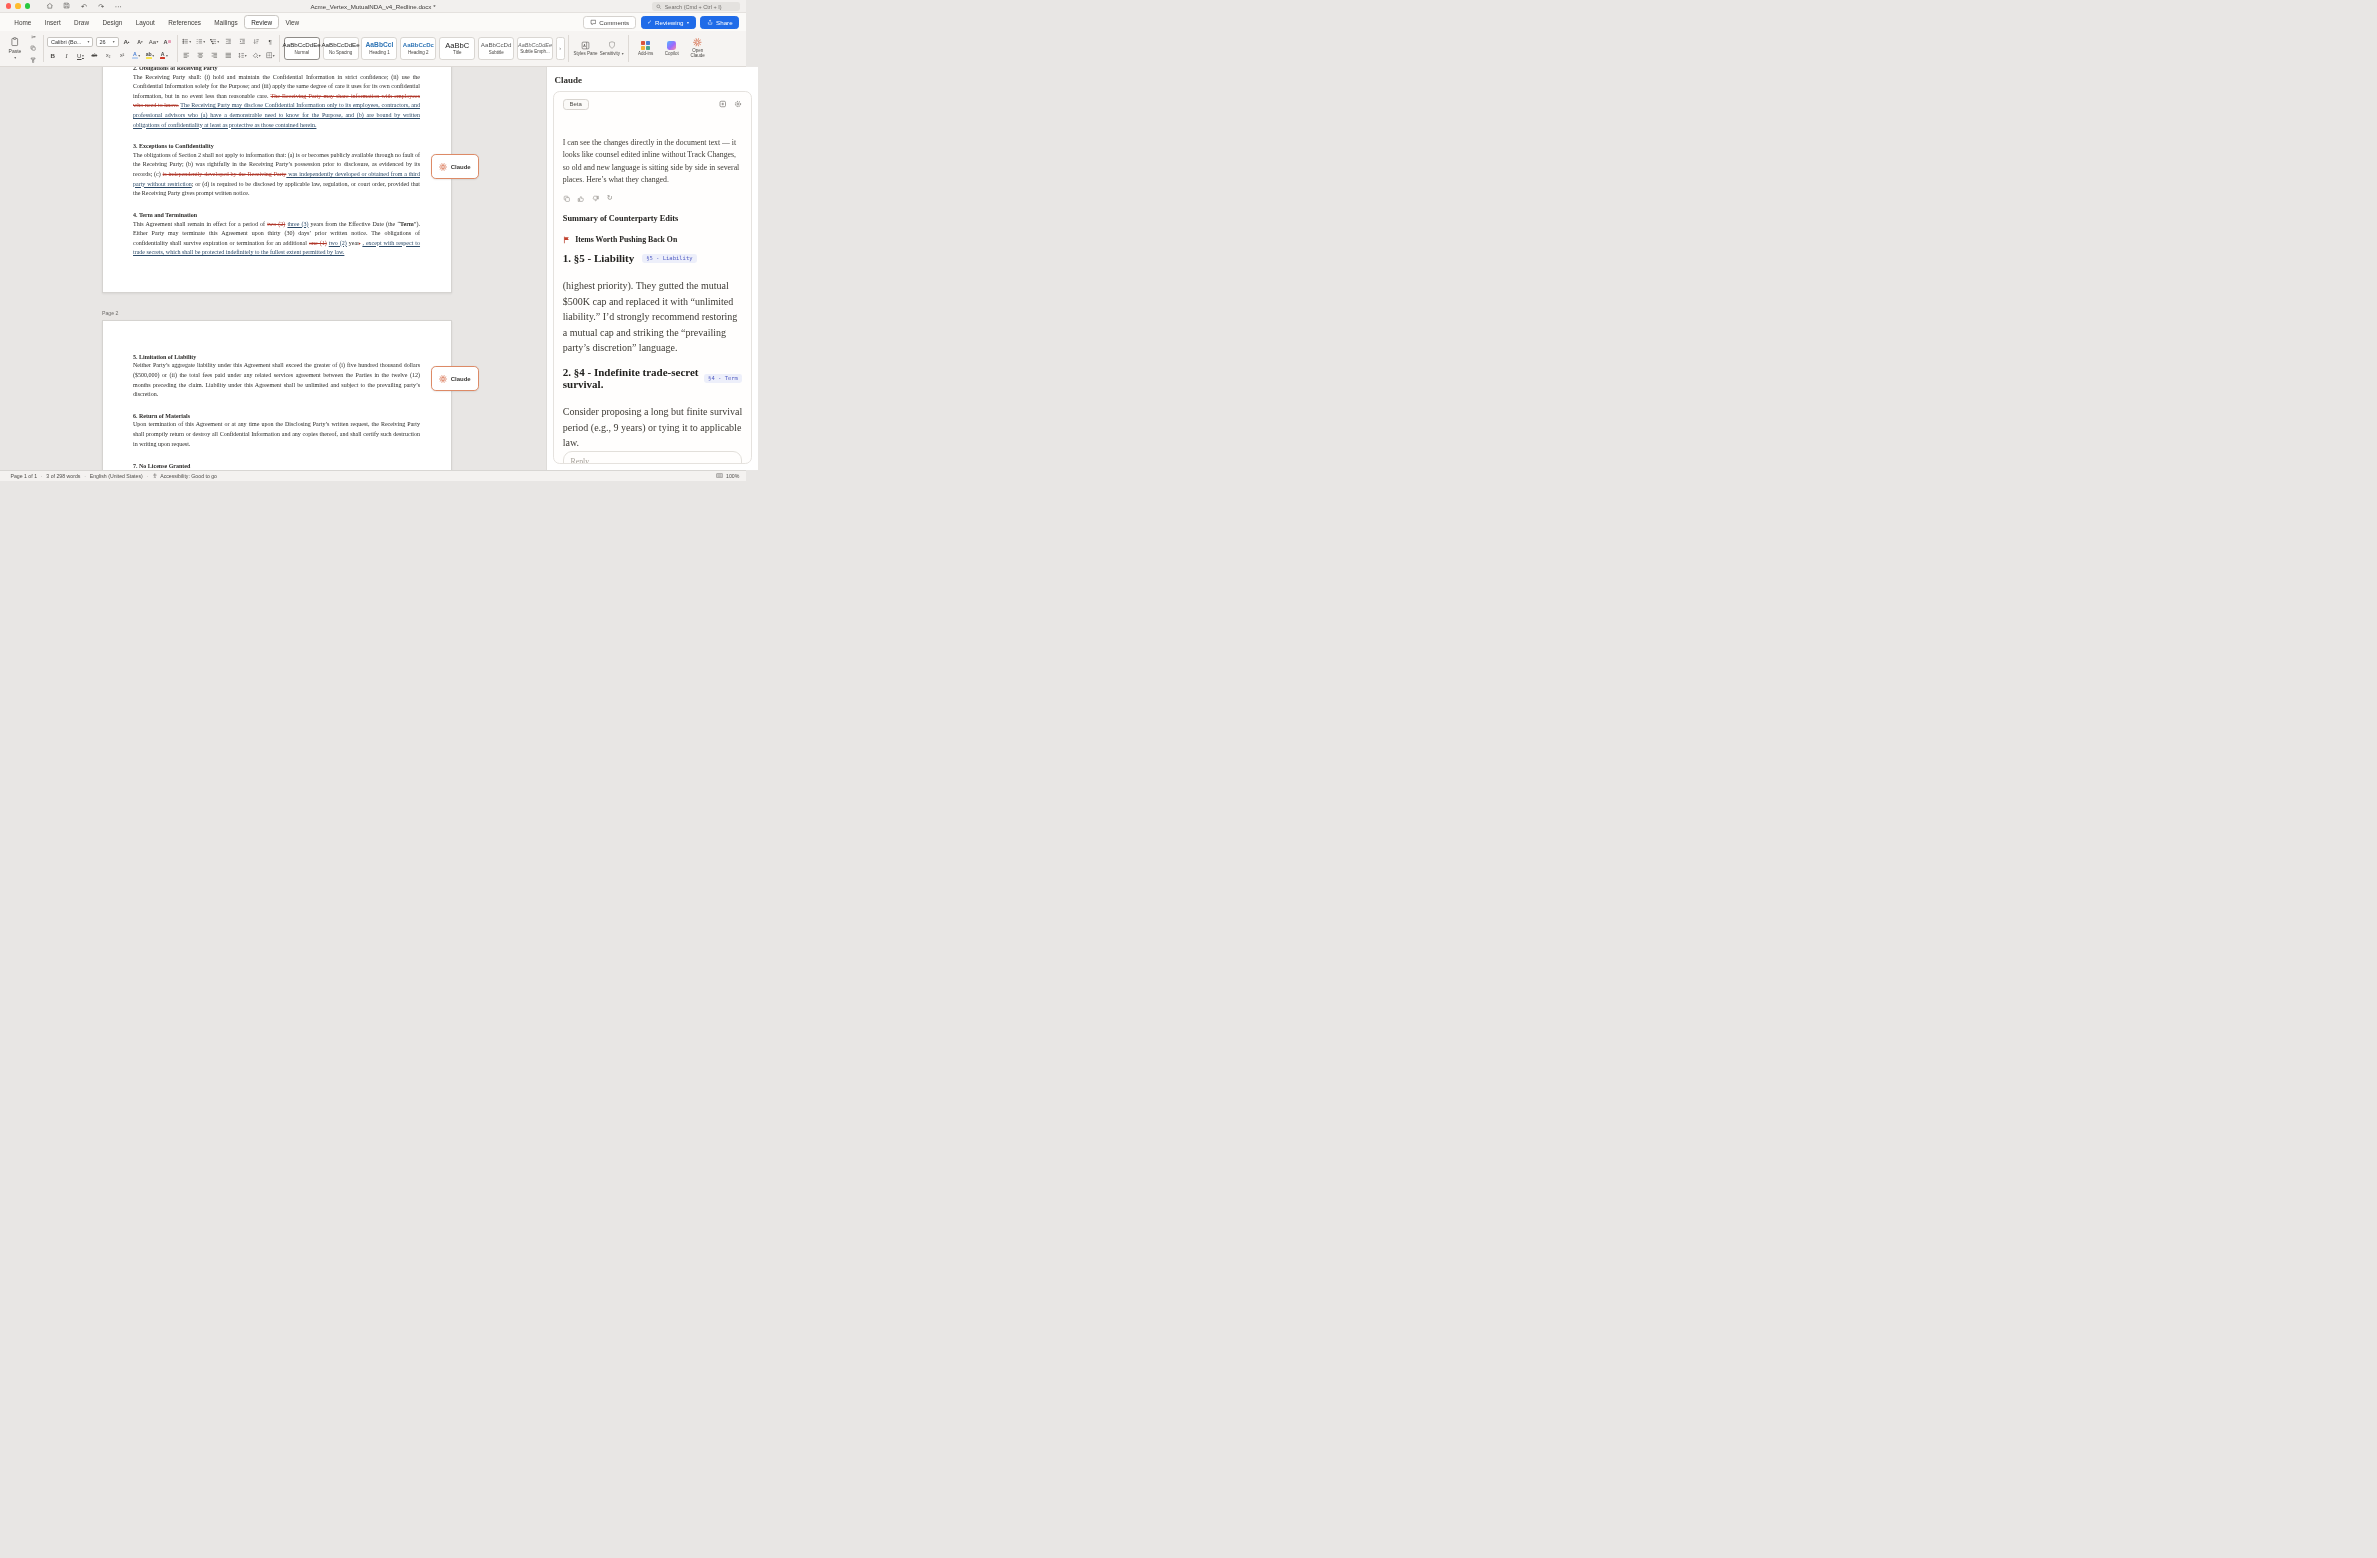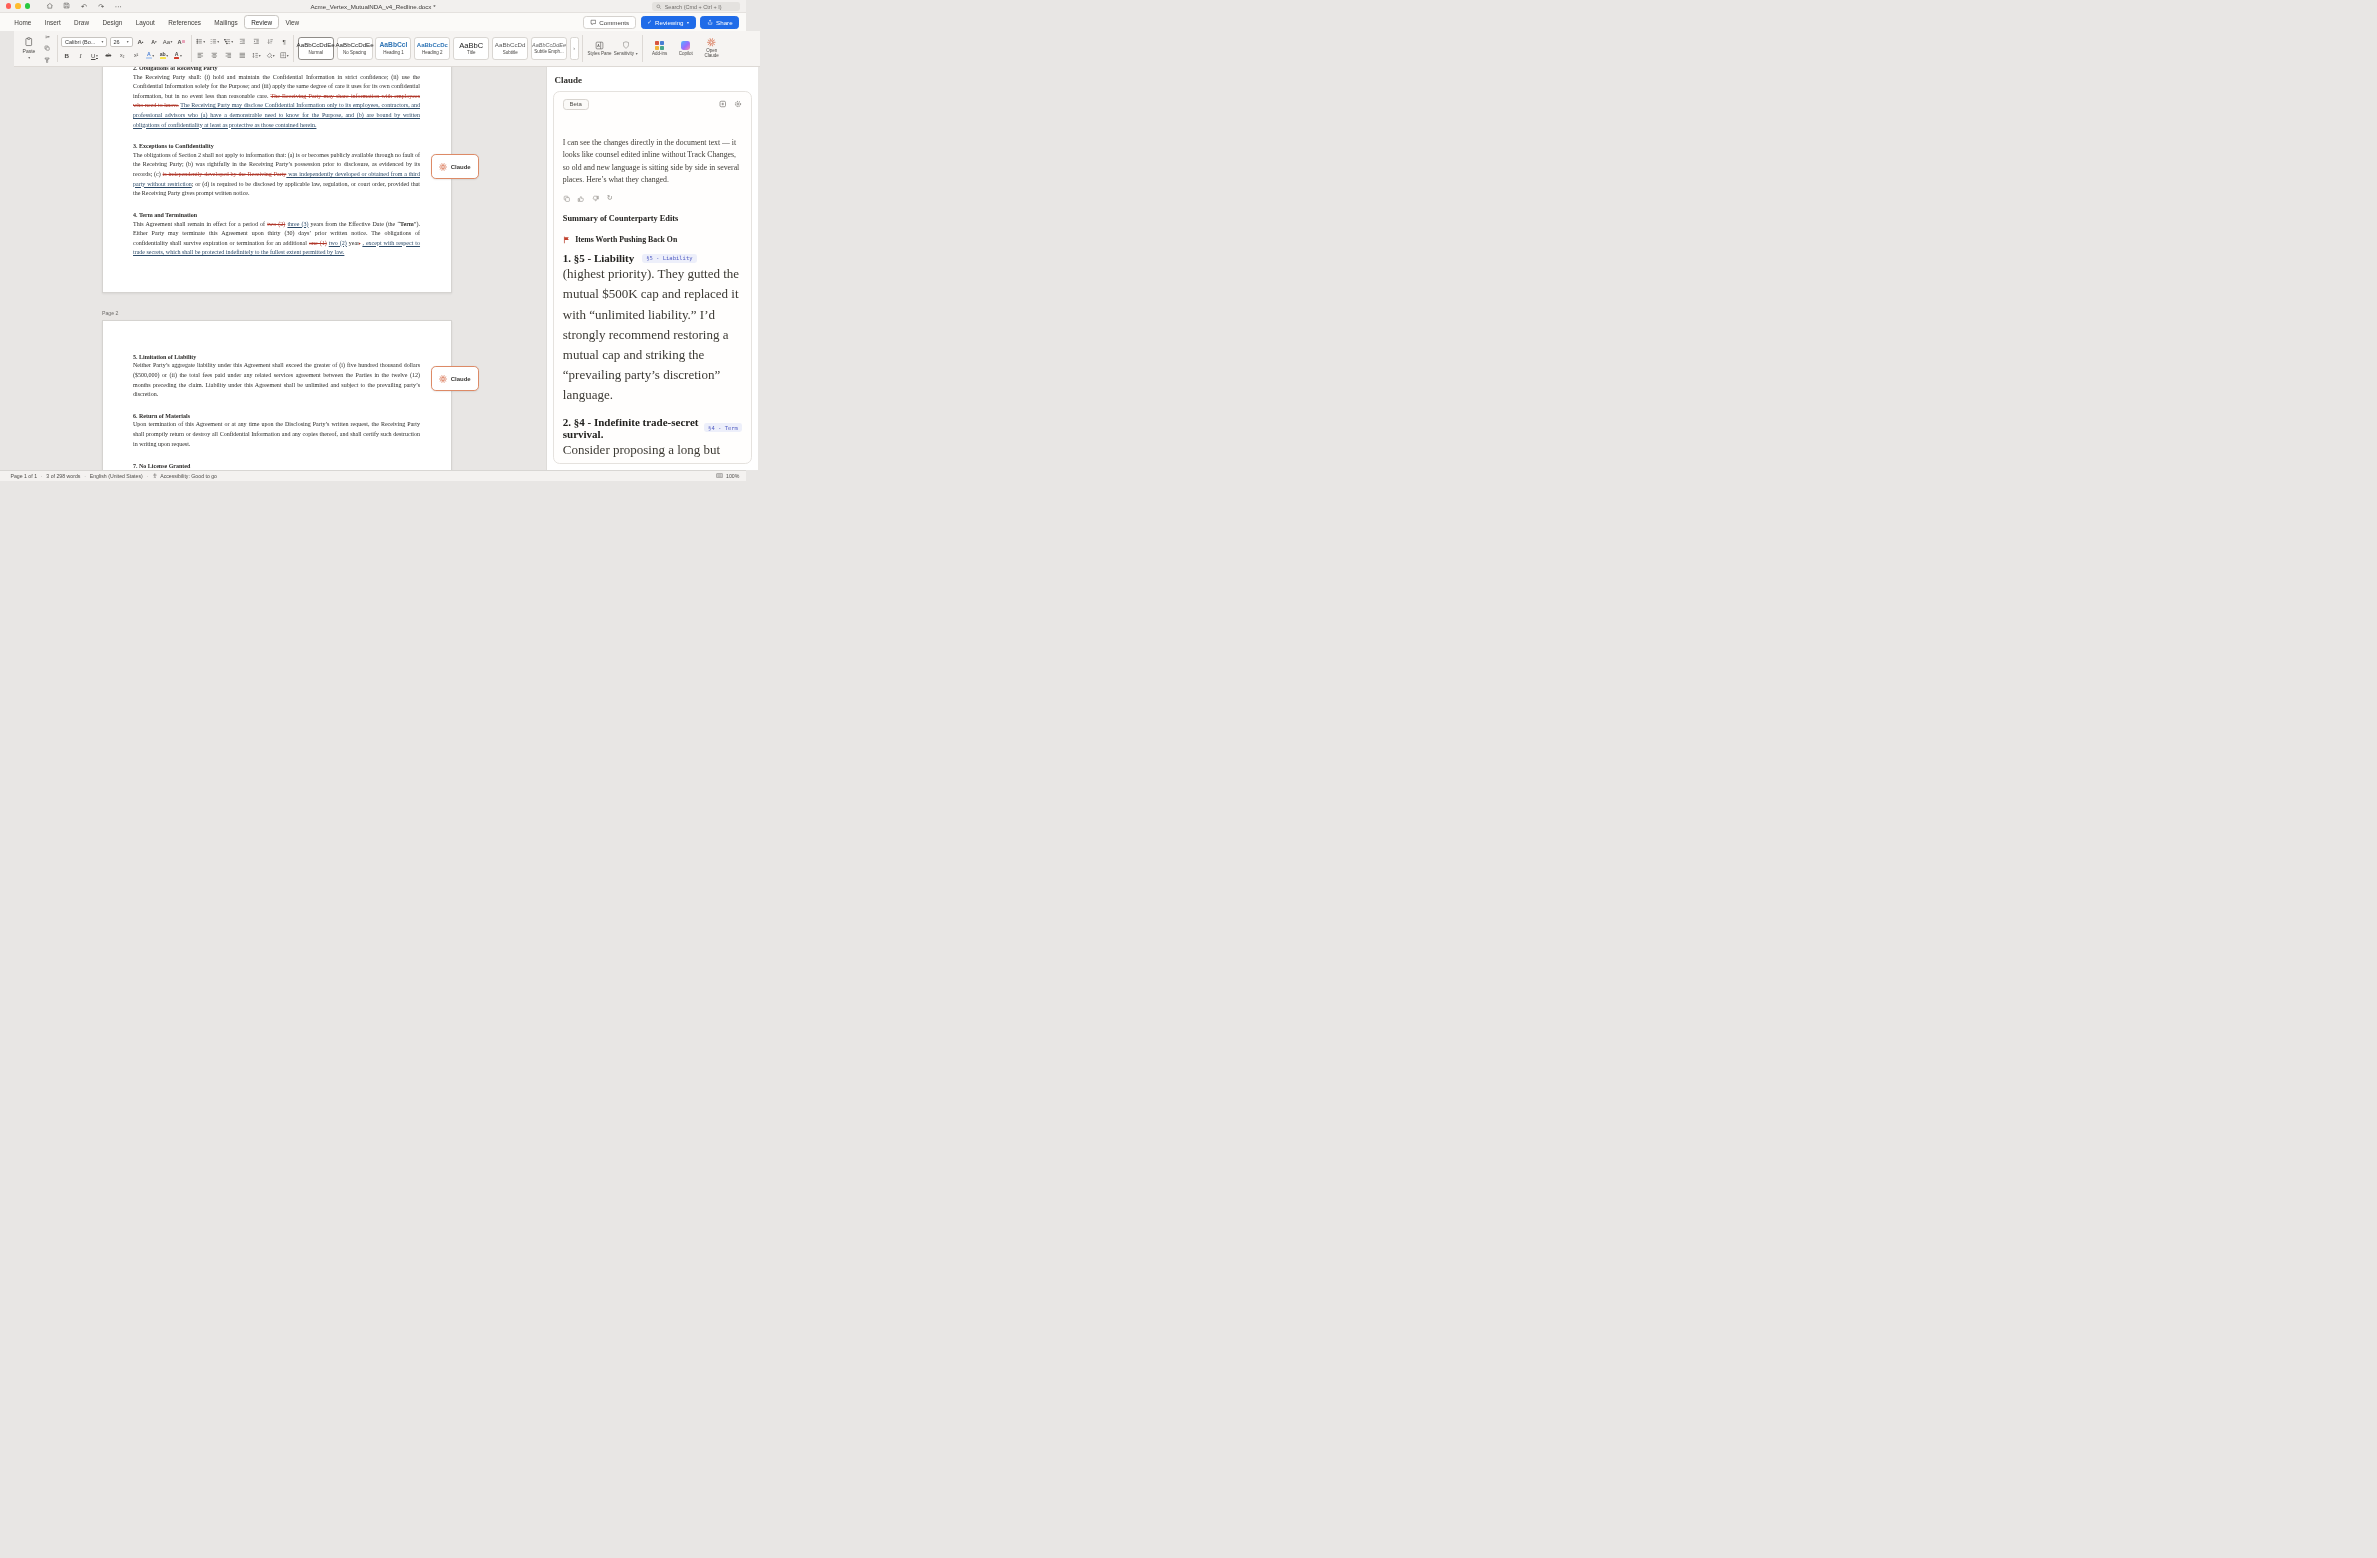--- a/index.html
+++ b/index.html
@@ -25,21 +25,21 @@
   .tabs { display:flex; align-items:center; margin-left:7.6px; }
   .tab { font-size:6.4px; color:#3f3d3a; padding:2.4px 5.7px; border-radius:3.3px; border:0.5px solid transparent; }
   .tab.active { background:#ffffff; border-color:#c9c6c2; color:#201f1e; }
   .tabrow-right { margin-left:auto; display:flex; align-items:center; gap:4.8px; margin-right:6.7px; }
   .pill { height:13px; border-radius:3.3px; display:flex; align-items:center; gap:2.9px; padding:0 5.7px; font-size:6.2px; }
   .pill.ghost { background:#ffffff; border:0.5px solid #d5d2ce; color:#3c3a38; }
   .pill.blue { background:#1f6be8; color:#ffffff; border:0.5px solid #1f6be8; }
 
   
   .ribbon { position:absolute; top:31px; left:0; width:746px; height:36px; background:#f6f4f2;
-    border-bottom:0.5px solid #ddd9d5; display:flex; align-items:center; padding:0 4.8px;margin-left:14px; }
+    border-bottom:0.5px solid #ddd9d5; display:flex; align-items:center; padding:0 4.8px; }
   .vsep { width:0.5px; height:27px; background:#ddd9d5; margin:0 3.8px; flex:none; }
   .grp { display:flex; flex-direction:column; justify-content:center; gap:2.9px; }
   .rowi { display:flex; align-items:center; gap:1px; }
   .rb { height:10.5px; min-width:11px; padding:0 1px; display:flex; align-items:center; justify-content:center;
     border-radius:1.9px; color:#4b4946; font-size:6px; }
   .chev { font-size:3.8px; color:#6b6966; margin-left:0.5px; }
   .paste { display:flex; flex-direction:column; align-items:center; gap:1px; font-size:5px; color:#4b4946; padding:1.4px 3.8px; }
   .clipcol { display:flex; flex-direction:column; gap:1.4px; margin-left:1.9px; }
   .sel { background:#fff; border:0.5px solid #c7c4c0; border-radius:1.9px; height:10px; display:flex; align-items:center;
     gap:1.9px; padding:0 2.9px; font-size:5.5px; color:#333; }
@@ -103,21 +103,21 @@
   .acts { display:flex; align-items:center; gap:7.1px; margin-top:8px; color:#8f8c86; }
   .acts .tx { font-size:7.1px; line-height:1; }
   .sumh { margin-top:12px; font-family:"Liberation Serif","DejaVu Serif",serif; font-size:8.3px; font-weight:700; color:#22211e; }
   .pushrow { display:flex; align-items:center; gap:4.8px; margin-top:12px; }
   .pushh { font-family:"Liberation Serif","DejaVu Serif",serif; font-size:7.8px; font-weight:700; color:#22211e; }
   .itemrow { display:flex; align-items:center; margin-top:8px; }
   .item-t { font-family:"Liberation Serif","DejaVu Serif",serif; font-size:11px; font-weight:700; color:#22211e; }
   .codechip { font-family:"DejaVu Sans Mono","Liberation Mono",monospace; font-size:5.5px; color:#5560c4;
     background:#edeffa; border-radius:2.4px; padding:1.4px 4.3px; white-space:nowrap; }
   .ml16 { margin-left:7.6px; } .mla { margin-left:auto; }
-  .item-b { margin-top:0; font-family:"Liberation Serif","DejaVu Serif",serif; font-size:13px;
+  .item-b { margin-top:14px; font-family:"Liberation Serif","DejaVu Serif",serif; font-size:10px;
     line-height:1.55; color:#3d3a34; }
   .replybox { margin-top:auto; border:0.5px solid #e2dfda; border-radius:9px; padding:5.7px 6.7px 4.8px; }
   .replybox textarea { width:100%; height:22px; border:none; outline:none; resize:none; background:transparent;
     font-family:"Liberation Serif","DejaVu Serif",serif; font-size:7.8px; color:#3d3a34; }
   .replybox textarea::placeholder { color:#a39e96; }
   .reply-actions { display:flex; align-items:center; gap:8px; color:#57554f; }
   .model { margin-left:auto; display:flex; align-items:center; gap:2.4px; font-size:6.4px; color:#6b6861; }
   .sendbtn { width:16px; height:16px; border-radius:4.3px; background:#d97043; display:flex; align-items:center;
     justify-content:center; margin-left:6.2px; border:none; }
 

